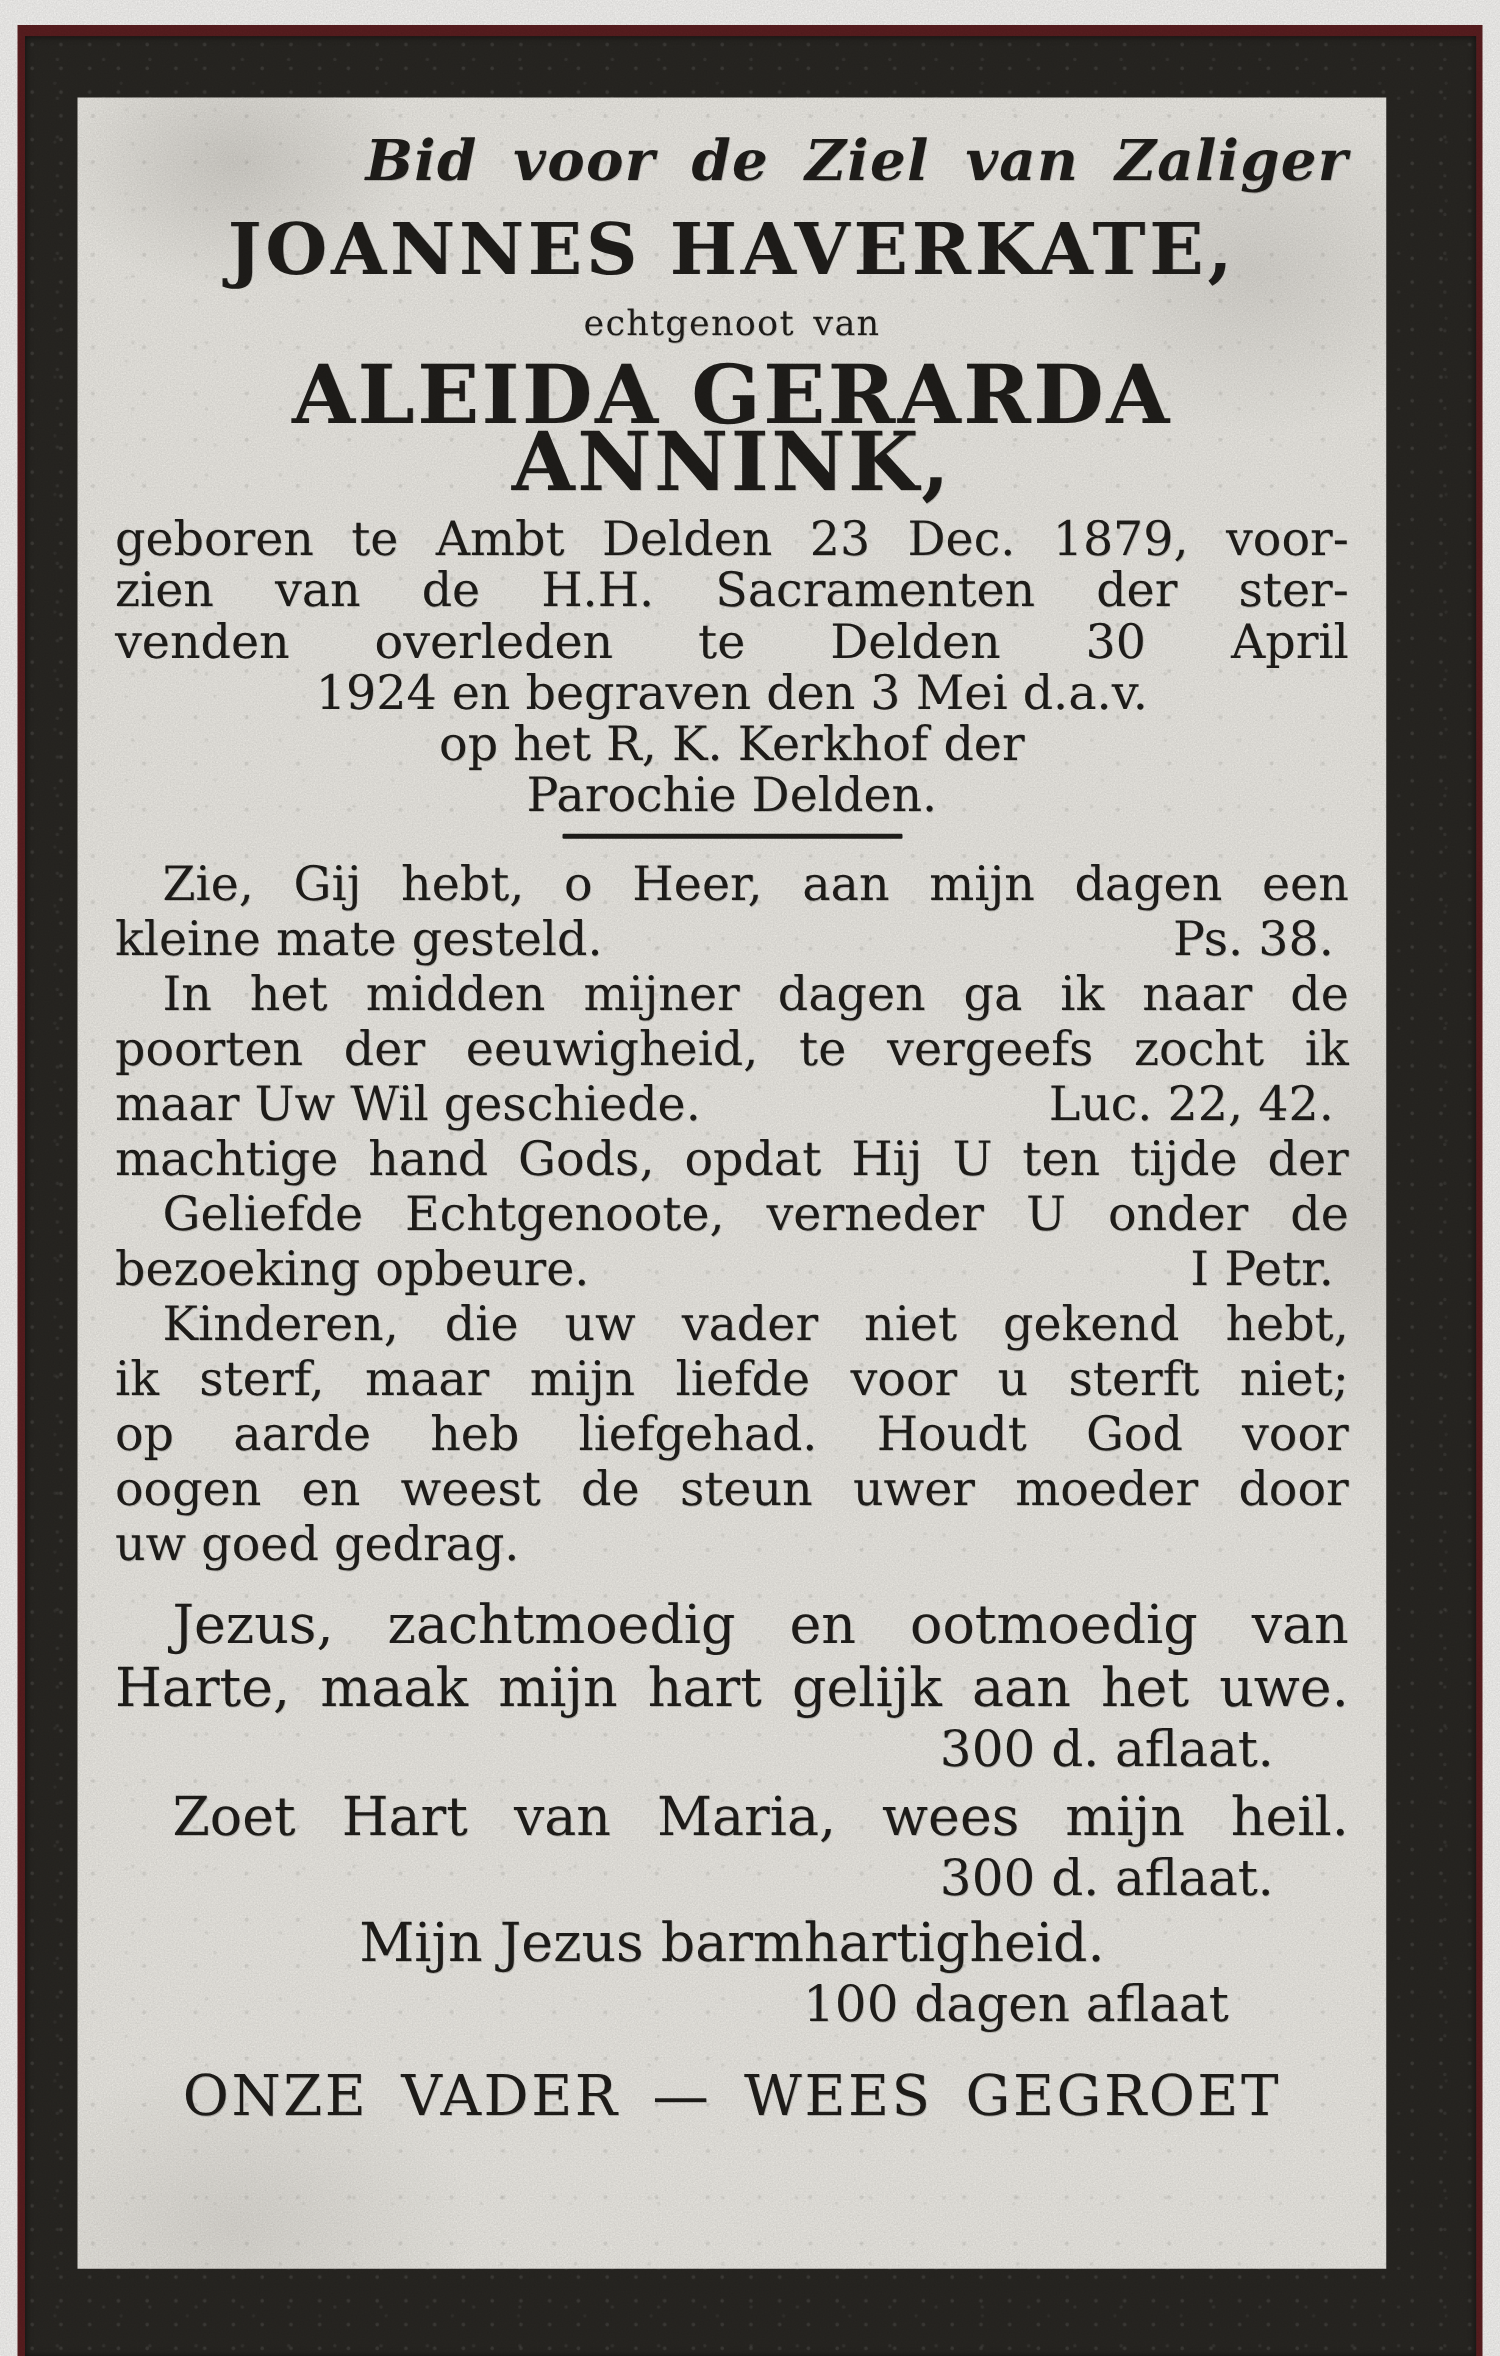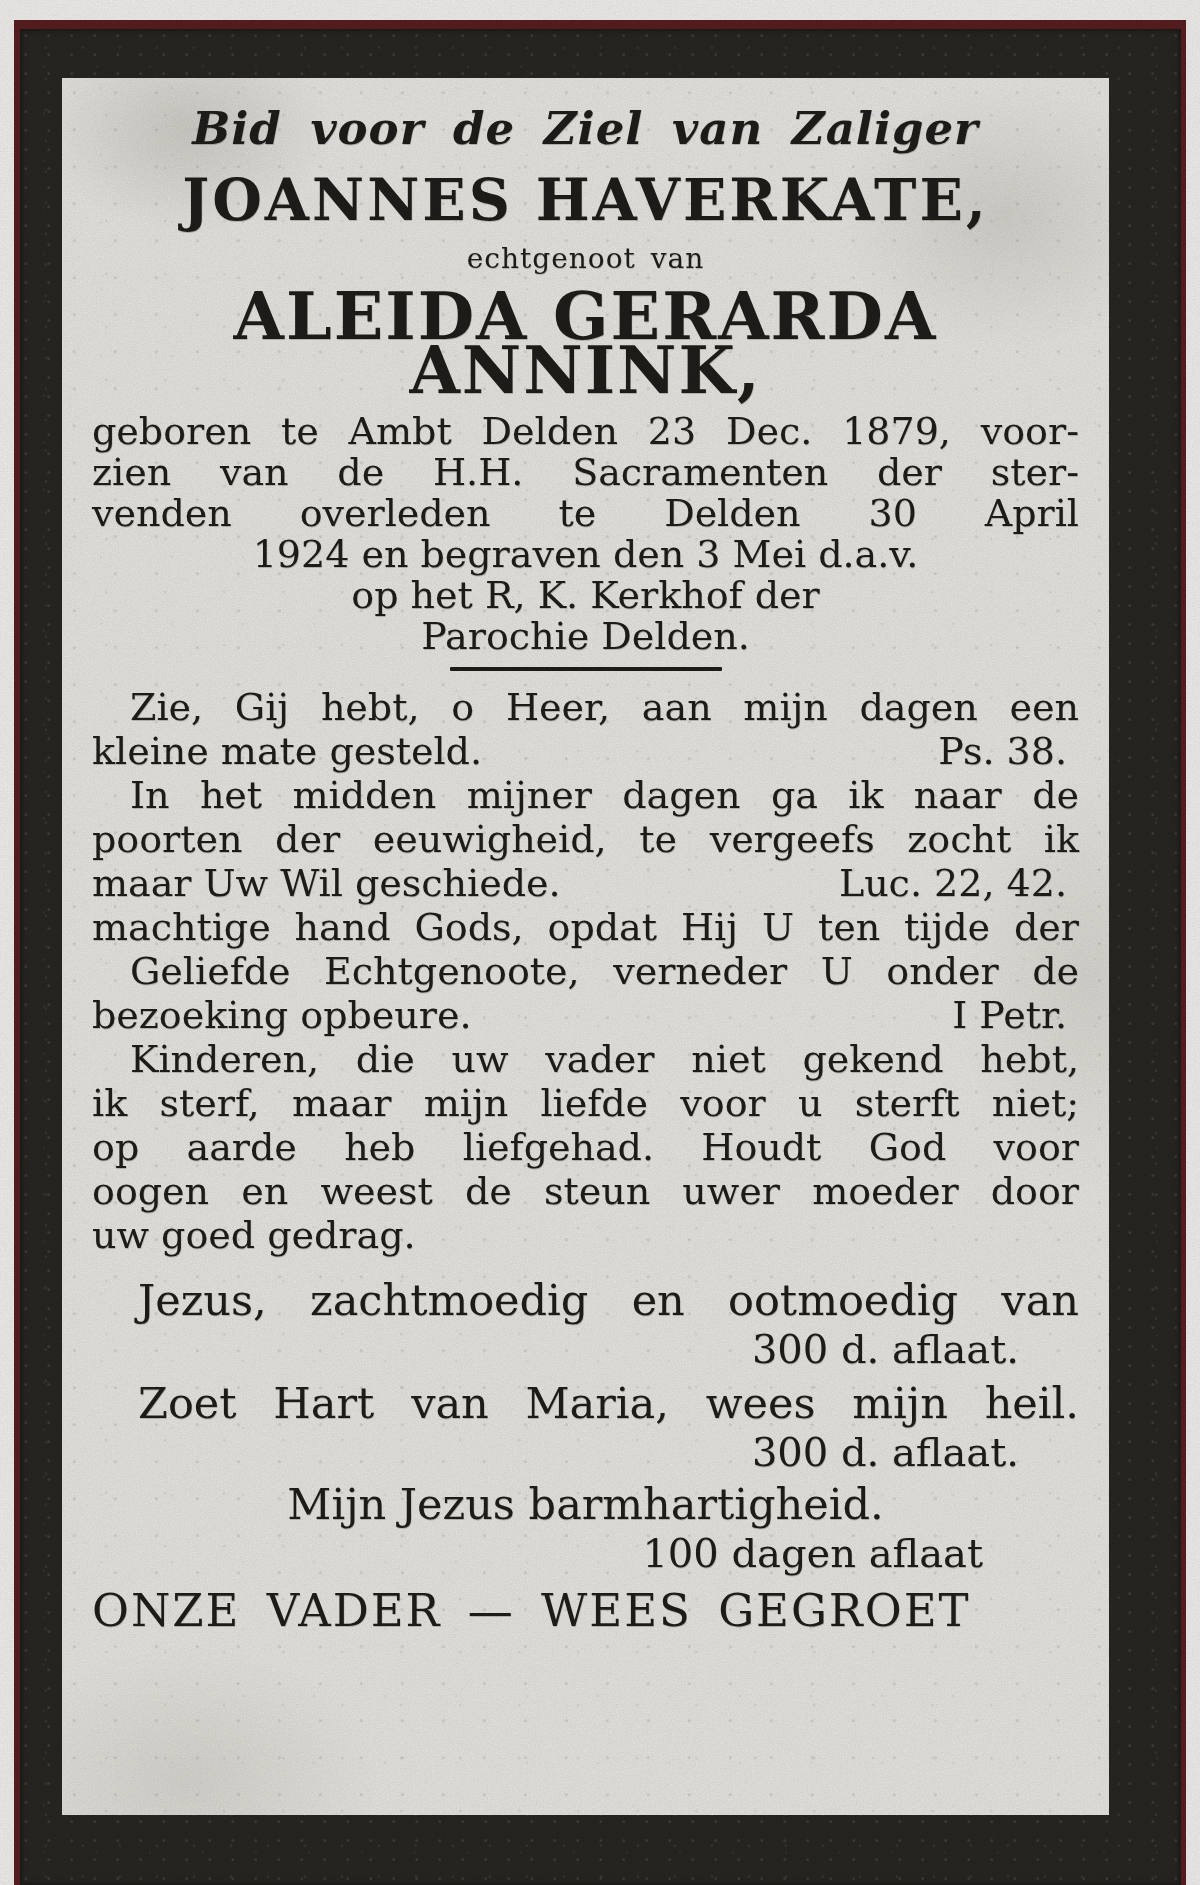--- a/index.html
+++ b/index.html
@@ -28,21 +28,21 @@
       radial-gradient(circle at 75% 70%, rgba(40,38,35,.08) 1px, transparent 1.8px),
       radial-gradient(circle at 55% 15%, rgba(40,38,35,.06) 1px, transparent 1.7px),
       radial-gradient(ellipse 240px 170px at 12% 3%, rgba(110,105,98,.20), transparent 60%),
       radial-gradient(ellipse 280px 220px at 90% 8%, rgba(110,105,98,.16), transparent 60%),
       radial-gradient(ellipse 220px 340px at 98% 52%, rgba(120,112,104,.13), transparent 60%),
       radial-gradient(ellipse 320px 220px at 12% 98%, rgba(115,108,100,.13), transparent 60%);
     background-size:41px 37px,59px 53px,71px 67px,auto,auto,auto,auto;
     font-size:38px;
     text-shadow:0.5px 0.5px 0 rgba(32,30,27,.22);}
   .invocation{font-style:italic;font-weight:600;font-size:45px;line-height:50px;
-    text-align:center;word-spacing:12px;letter-spacing:1px;margin:0 0 14px;}
+    text-align:right;word-spacing:12px;letter-spacing:1px;margin:0 0 14px;}
   .name{font-size:57px;line-height:63px;font-weight:700;text-align:center;
     letter-spacing:3px;margin:0 0 8px;}
   .relation{font-size:28px;line-height:40px;text-align:center;letter-spacing:1px;
     word-spacing:5px;margin:0 0 10px;}
   .spouse{font-size:65px;line-height:54px;font-weight:700;text-align:center;
     letter-spacing:2px;margin:0 0 14px;}
   .bio{margin:0 0 2px;}
   .bline{display:block;font-size:38px;line-height:41px;}
   .wide{text-align:justify;text-align-last:justify;}
   .ctr{text-align:center;}
@@ -57,21 +57,21 @@
   .pr0{margin-top:18px;}
   .pr1{margin-top:6px;}
   .pr2{margin-top:4px;}
   .pl{display:block;font-size:43px;line-height:51px;}
   .jl{text-align:justify;text-align-last:justify;}
   .pind{text-indent:46px;}
   .pl.ctr{text-align:center;text-align-last:center;}
   .indulgence{display:block;font-size:40px;line-height:46px;text-align:right;
     padding-right:60px;}
   .pad2{padding-right:96px;}
-  .closing{margin-top:10px;font-size:45px;line-height:50px;text-align:left;
+  .closing{margin-top:25px;font-size:45px;line-height:50px;text-align:center;
     letter-spacing:2px;word-spacing:10px;font-weight:500;}
   .grain{position:absolute;left:0;top:0;pointer-events:none;opacity:.55;
     mix-blend-mode:multiply;}
 </style>
 </head>
 <body>
 
 <div class="screen">
   <div class="card">
     <div class="frame">
@@ -128,20 +128,21 @@
           <span class="ql">op aarde heb liefgehad. Houdt God voor</span>
           <span class="ql">oogen en weest de steun uwer moeder door</span>
           <span class="qlast">
             <span class="qtext">uw goed gedrag.</span>
             <span class="qref"></span>
           </span>
         </p>
 
         <p class="pr pr0">
           <span class="pl jl pind">Jezus, zachtmoedig en ootmoedig van</span>
+          <span class="pl jl">Harte, maak mijn hart gelijk aan het uwe.</span>
           <span class="indulgence">300 d. aflaat.</span>
         </p>
 
         <p class="pr pr1">
           <span class="pl jl pind">Zoet Hart van Maria, wees mijn heil.</span>
           <span class="indulgence">300 d. aflaat.</span>
         </p>
 
         <p class="pr pr2">
           <span class="pl ctr">Mijn Jezus barmhartigheid.</span>

